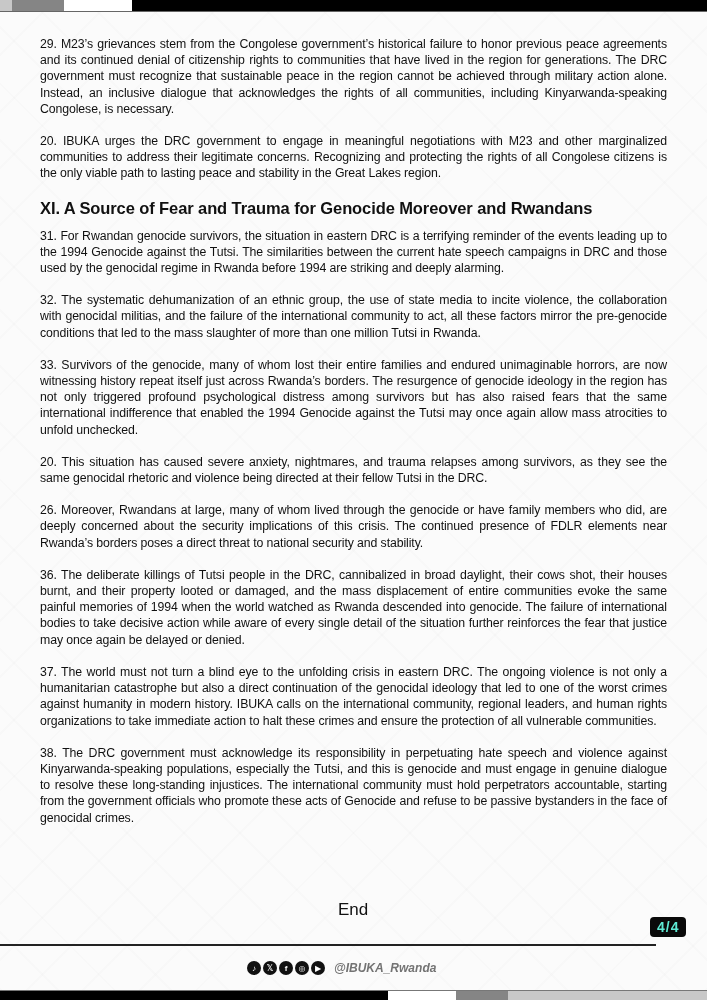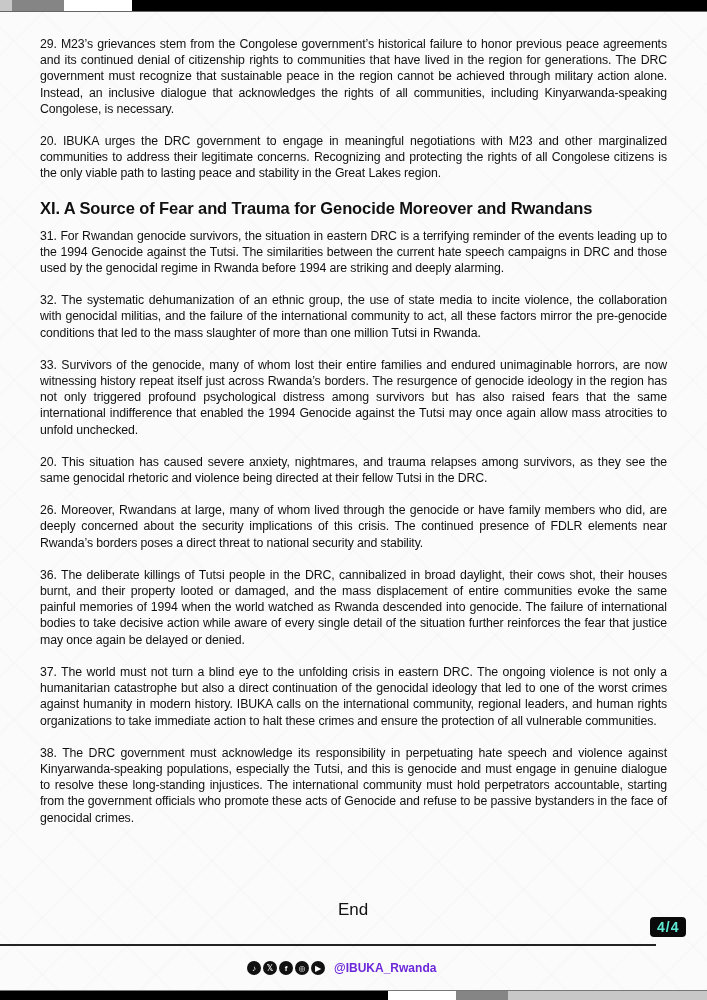--- a/index.html
+++ b/index.html
@@ -61,21 +61,21 @@
   }
   .social {
     position: absolute; left: 247px; top: 961px; display: flex; align-items: center;
   }
   .social .icons { display: flex; gap: 2px; margin-right: 9px; }
   .social .ic {
     width: 14px; height: 14px; border-radius: 50%; background: #111;
     display: flex; align-items: center; justify-content: center;
     color: #fff; font-size: 8px; font-weight: bold;
   }
-  .social .handle { font-weight: bold; font-size: 12px; color: #6d28d9; }
+  .social .handle { font-weight: bold; font-size: 12px; color: #737373; font-style: italic; }
 </style>
 </head>
 <body>
 
 <div class="topbar">
   <div class="seg" style="width:12px;background:#c8c8c8"></div>
   <div class="seg" style="width:52px;background:#858585"></div>
   <div class="seg" style="width:68px;background:#ffffff"></div>
   <div class="seg" style="width:575px;background:#000000"></div>
 </div>

